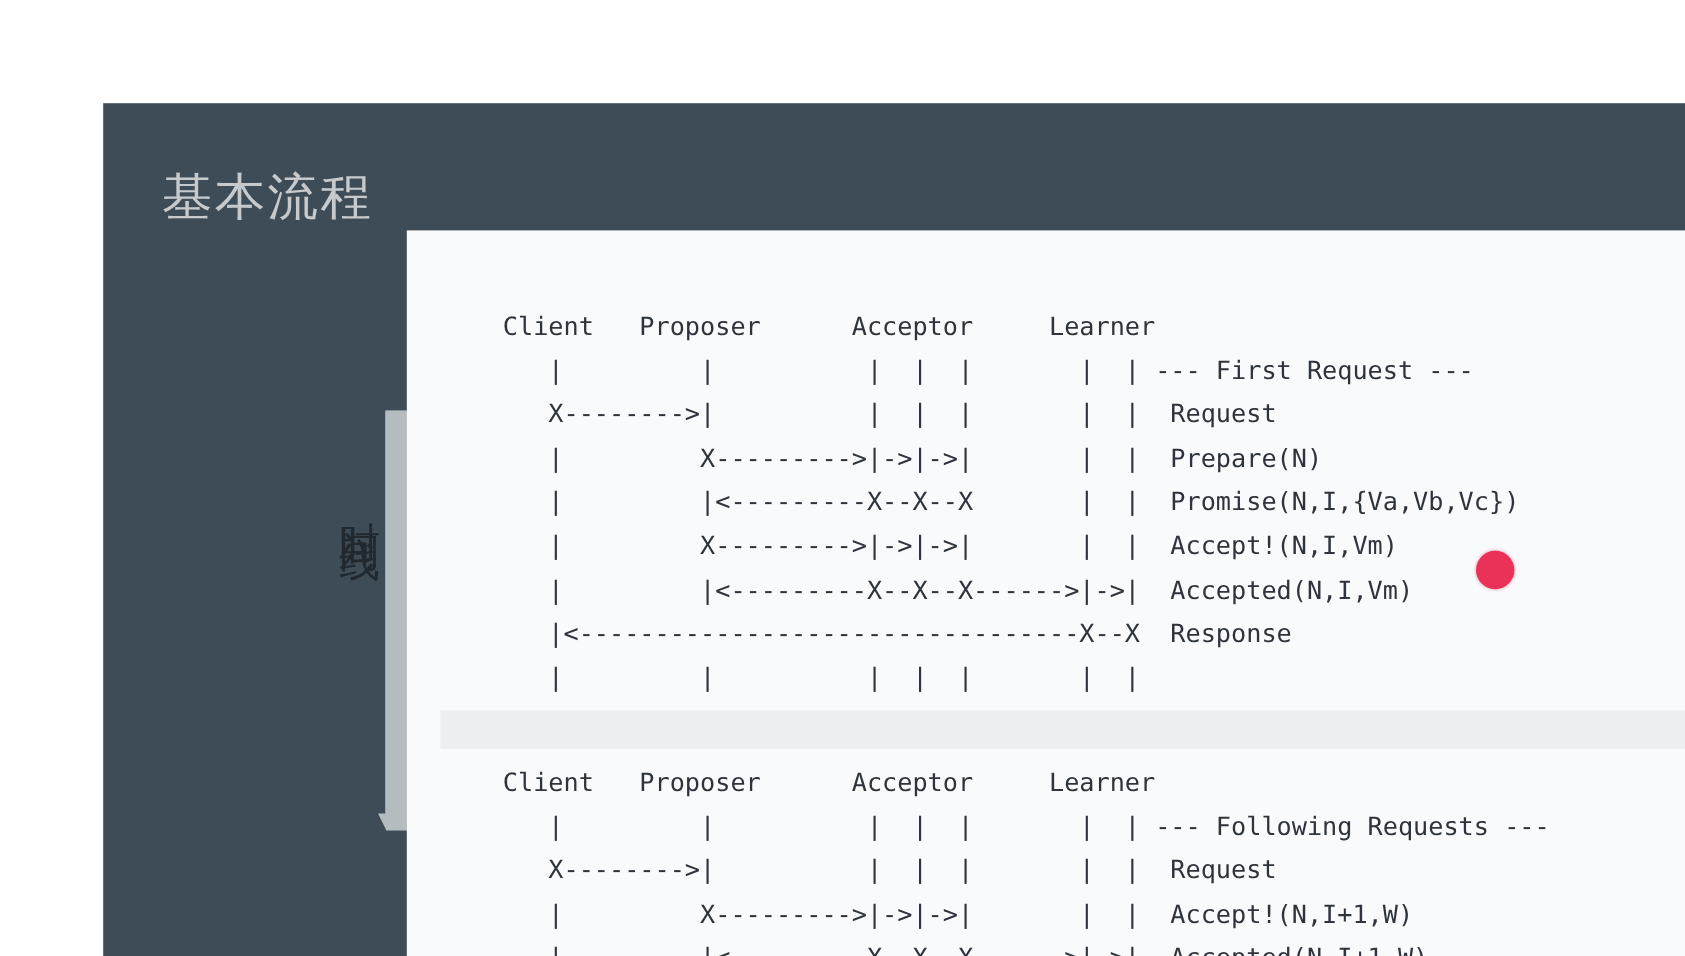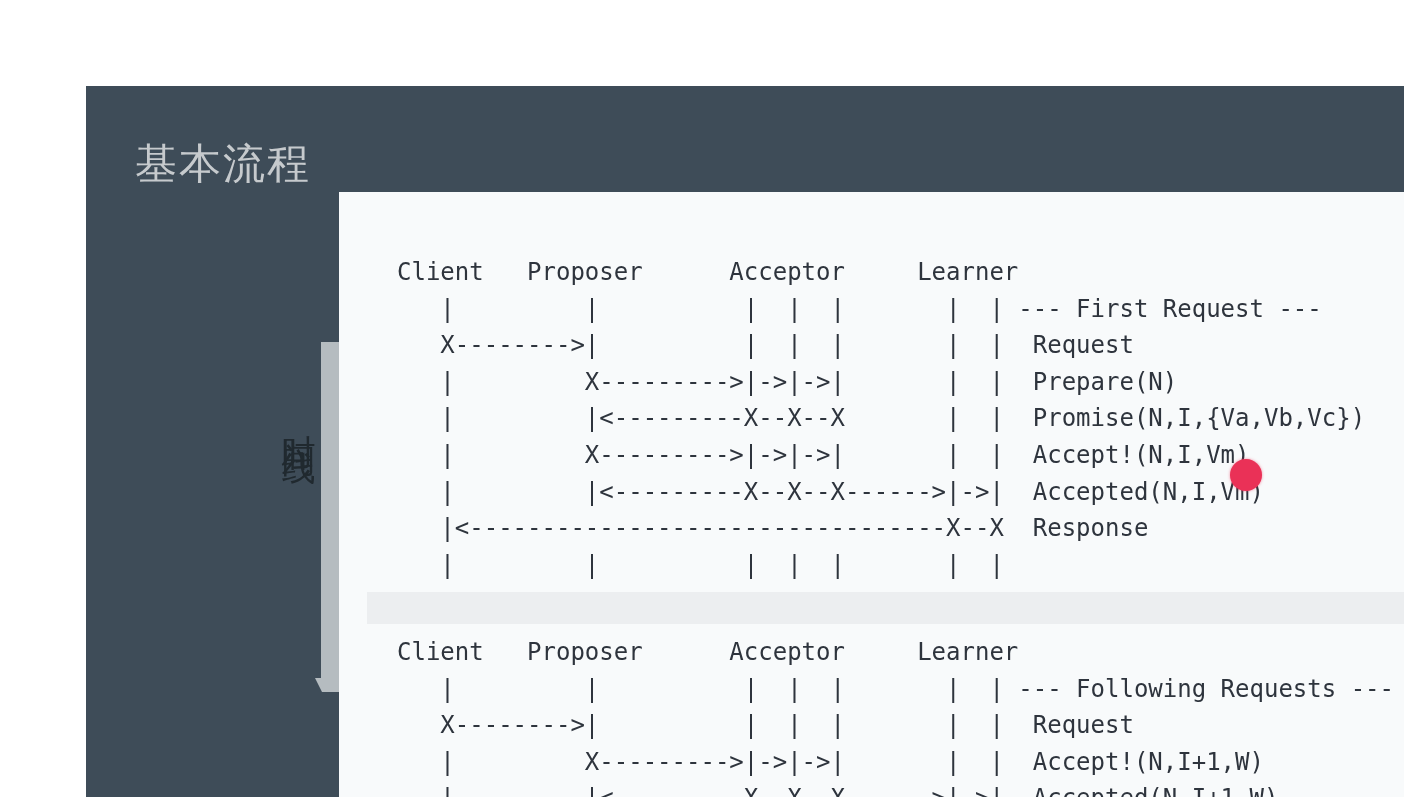--- a/index.html
+++ b/index.html
@@ -70,23 +70,23 @@
     left: 235px;
     top: 88px;
     width: 1158px;
     height: 695px;
     background: #f8fafb;
     box-shadow: 0 1px 0 rgba(0,0,0,0.25);
   }
 
   .ascii {
     position: absolute;
-    left: 24px;
+    left: 46px;
     font-family: "DejaVu Sans Mono", monospace;
-    font-size: 24px;
+    font-size: 21px;
     line-height: 36.6px;
     color: #2e343d;
     white-space: pre;
     letter-spacing: 0;
   }
   .ascii-1 { top: 28px; }
   .ascii-2 { top: 408px; }
 
   .divider {
     position: absolute;

